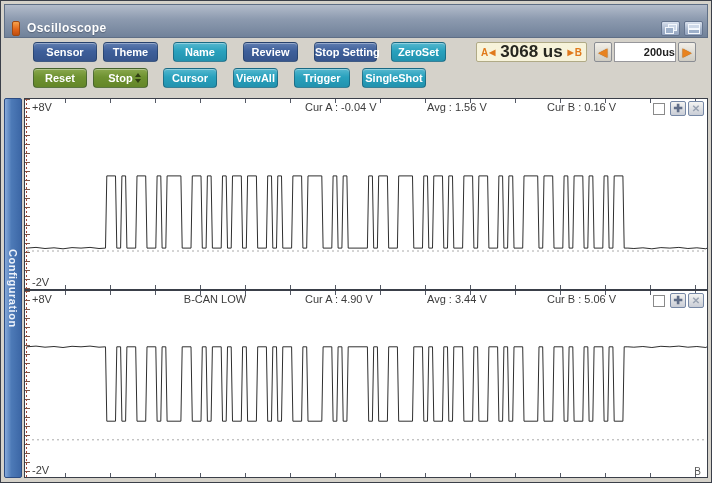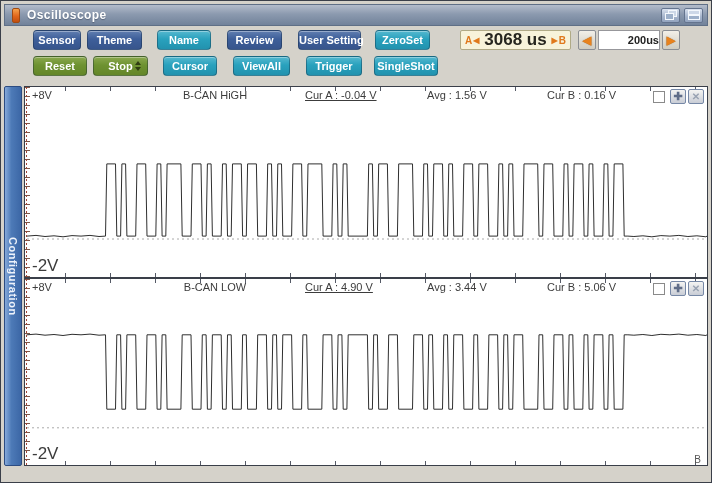--- a/index.html
+++ b/index.html
@@ -12,21 +12,21 @@
     background: #d5d2ca;
     padding: 3px;
     position: relative;
   }
 
   
   .titlebar {
     height: 22px;
     background: linear-gradient(180deg, #b3bccb 0%, #8c9aaf 45%, #71829a 100%);
     border: 1px solid #5f6f86;
-    display: flex; align-items: center; padding: 4px 4px;
+    display: flex; align-items: flex-start; padding: 16px 4px;
   }
   .app-icon {
     width: 8px; height: 15px; border-radius: 2px;
     background: linear-gradient(180deg, #f6a24c 0%, #e2661a 55%, #c04e10 100%);
     border: 1px solid #a04a12;
     margin: 0 7px 0 3px;
   }
   .title-text {
     color: #fff; font-size: 12px; font-weight: bold; letter-spacing: .4px;
     text-shadow: 0 1px 1px rgba(40,50,70,.45);
@@ -109,23 +109,23 @@
     position: absolute; left: 0; top: 0; bottom: 0; width: 5px;
     background: repeating-linear-gradient(180deg, #7d5748 0 1px, transparent 1px 9px);
   }
   .left-dotline {
     position: absolute; left: 1px; top: 0; bottom: 0; width: 1px;
     background: repeating-linear-gradient(180deg, #a04434 0 2px, transparent 2px 4px);
   }
 
   .hdr-label { position: absolute; top: 2px; font-size: 11px; color: #3c3c3c; white-space: nowrap; }
   .lbl-vtop  { left: 7px; top: 2px; }
-  .lbl-vbot  { position: absolute; left: 7px; bottom: 1px; font-size: 17px; color: #3c3c3c; }
+  .lbl-vbot  { position: absolute; left: 7px; bottom: 1px; font-size: 11px; color: #3c3c3c; }
   .lbl-name  { left: 130px; width: 120px; text-align: center; }
-  .lbl-cura  { left: 280px; text-decoration: underline; }
+  .lbl-cura  { left: 280px; }
   .lbl-avg   { left: 402px; }
   .lbl-curb  { left: 522px; }
 
   .panel-controls { position: absolute; top: 2px; right: 3px; display: flex; align-items: center; }
   .chk { width: 12px; height: 12px; background: #fff; border: 1px solid #8a8a8a; margin-right: 3px; }
   .pbtn {
     width: 16px; height: 15px; margin-left: 2px;
     border: 1px solid #7688a6; border-radius: 2px;
     background: linear-gradient(180deg,#f4f4f2 0%, #c9cdd6 100%);
     display: flex; align-items: center; justify-content: center;
@@ -153,25 +153,25 @@
     </div>
     <div class="win-btn">
       <svg width="12" height="10" viewBox="0 0 12 10">
         <rect x="0.5" y="0.5" width="11" height="4" fill="#cdd8e8" stroke="#f4f8fd"></rect>
         <rect x="0.5" y="5.5" width="11" height="4" fill="#9db0ca" stroke="#f4f8fd"></rect>
       </svg>
     </div>
   </div>
 
   <div class="toolbar-row row1">
-    <div class="btn btn-blue" style="width:48px">Sensor</div>
+    <div class="btn btn-blue" style="width:64px">Sensor</div>
     <div class="btn btn-blue" style="width:55px;margin-left:6px">Theme</div>
     <div class="btn btn-teal" style="width:54px;margin-left:15px">Name</div>
     <div class="btn btn-blue" style="width:55px;margin-left:16px">Review</div>
-    <div class="btn btn-blue" style="width:63px;margin-left:16px">User Setting</div>
+    <div class="btn btn-blue" style="width:63px;margin-left:16px">Stop Setting</div>
     <div class="btn btn-teal" style="width:55px;margin-left:14px">ZeroSet</div>
 
     <div class="ab-display">
       <span class="mark">A</span>
       <span class="tri">◀</span>
       <span class="ab-value">3068 us</span>
       <span class="tri">▶</span>
       <span class="mark">B</span>
     </div>
 
@@ -187,41 +187,40 @@
   <div class="toolbar-row row2">
     <div class="btn btn-green" style="width:54px">Reset</div>
     <div class="btn btn-green" style="width:55px;margin-left:6px">
       <span>Stop</span>
       <span class="spin">
           <div class="t-up"></div>
           <div class="t-down"></div>
         </span>
     </div>
     <div class="btn btn-teal" style="width:54px;margin-left:15px">Cursor</div>
-    <div class="btn btn-teal" style="width:57px;margin-left:16px">ViewAll</div>
+    <div class="btn btn-teal" style="width:45px;margin-left:16px">ViewAll</div>
     <div class="btn btn-teal" style="width:56px;margin-left:16px">Trigger</div>
     <div class="btn btn-teal" style="width:64px;margin-left:12px">SingleShot</div>
   </div>
 
   <div class="scope-area">
     <div class="config-tab">Configuration</div>
 
     <div class="panels">
 
       <div class="panel panel-1">
         <svg class="wave-svg" id="wave0" viewBox="0 0 682 190">
             <line x1="2" x2="682" y1="152" y2="152" stroke="#aaaaaa" stroke-dasharray="2 3"></line>
             <polyline points="2.0,149.1 11.0,148.4 20.0,149.5 29.0,148.8 38.0,149.8 47.0,148.6 56.0,149.1 65.0,148.4 74.0,149.5 80.5,149.1 80.5,149.1 81.8,76.9 90.5,76.9 91.8,149.1 95.6,149.1 96.9,76.9 100.6,76.9 101.9,149.1 110.7,149.1 112.0,76.9 120.7,76.9 122.0,149.1 130.8,149.1 132.1,76.9 135.8,76.9 137.1,149.1 140.8,149.1 142.1,76.9 155.9,76.9 157.2,149.1 166.0,149.1 167.3,76.9 176.0,76.9 177.3,149.1 181.1,149.1 182.4,76.9 186.1,76.9 187.4,149.1 196.2,149.1 197.5,76.9 201.2,76.9 202.5,149.1 206.2,149.1 207.5,76.9 216.3,76.9 217.6,149.1 221.3,149.1 222.6,76.9 231.4,76.9 232.7,149.1 241.4,149.1 242.7,76.9 246.5,76.9 247.8,149.1 251.5,149.1 252.8,76.9 256.5,76.9 257.8,149.1 266.6,149.1 267.9,76.9 276.6,76.9 277.9,149.1 281.7,149.1 283.0,76.9 296.8,76.9 298.1,149.1 306.8,149.1 308.1,76.9 311.8,76.9 313.1,149.1 316.9,149.1 318.2,76.9 321.9,76.9 323.2,149.1 342.4,149.1 342.4,149.1 343.7,76.9 347.4,76.9 348.7,149.1 352.4,149.1 353.7,76.9 362.4,76.9 363.7,149.1 372.4,149.1 373.7,76.9 387.5,76.9 388.8,149.1 397.5,149.1 398.8,76.9 402.5,76.9 403.8,149.1 407.5,149.1 408.8,76.9 417.5,76.9 418.8,149.1 422.5,149.1 423.8,76.9 427.5,76.9 428.8,149.1 437.6,149.1 438.9,76.9 447.6,76.9 448.9,149.1 452.6,149.1 453.9,76.9 462.6,76.9 463.9,149.1 472.6,149.1 473.9,76.9 477.6,76.9 478.9,149.1 482.6,149.1 483.9,76.9 487.7,76.9 489.0,149.1 497.7,149.1 499.0,76.9 512.7,76.9 514.0,149.1 517.7,149.1 519.0,76.9 527.7,76.9 529.0,149.1 537.8,149.1 539.1,76.9 542.8,76.9 544.1,149.1 547.8,149.1 549.1,76.9 557.8,76.9 559.1,149.1 562.8,149.1 564.1,76.9 567.8,76.9 569.1,149.1 577.8,149.1 579.1,76.9 582.8,76.9 584.1,149.1 587.9,149.1 589.2,76.9 597.9,76.9 599.2,149.1 602.9,149.1 608.9,149.5 617.9,148.8 626.9,149.8 635.9,148.6 644.9,149.1 653.9,148.4 662.9,149.5 671.9,148.8 680.9,149.8 682.0,149.1" fill="none" stroke="#2f2f2f" stroke-width="1" stroke-linejoin="round" stroke-linecap="round"></polyline>
           </svg>
         <div class="ticks-top"></div>
         <div class="ticks-bottom"></div>
         <div class="left-ruler"></div>
         <div class="left-dotline"></div>
         <div class="hdr-label lbl-vtop">+8V</div>
-        <div class="hdr-label lbl-name">B-CAN HiGH</div>
         <div class="hdr-label lbl-cura">Cur A : -0.04 V</div>
         <div class="hdr-label lbl-avg">Avg : 1.56 V</div>
         <div class="hdr-label lbl-curb">Cur B : 0.16 V</div>
         <div class="panel-controls">
           <div class="chk"></div>
           <div class="pbtn">
               <span class="glyph-plus">✚</span>
             </div>
           <div class="pbtn">
               <span class="glyph-x">✕</span>

